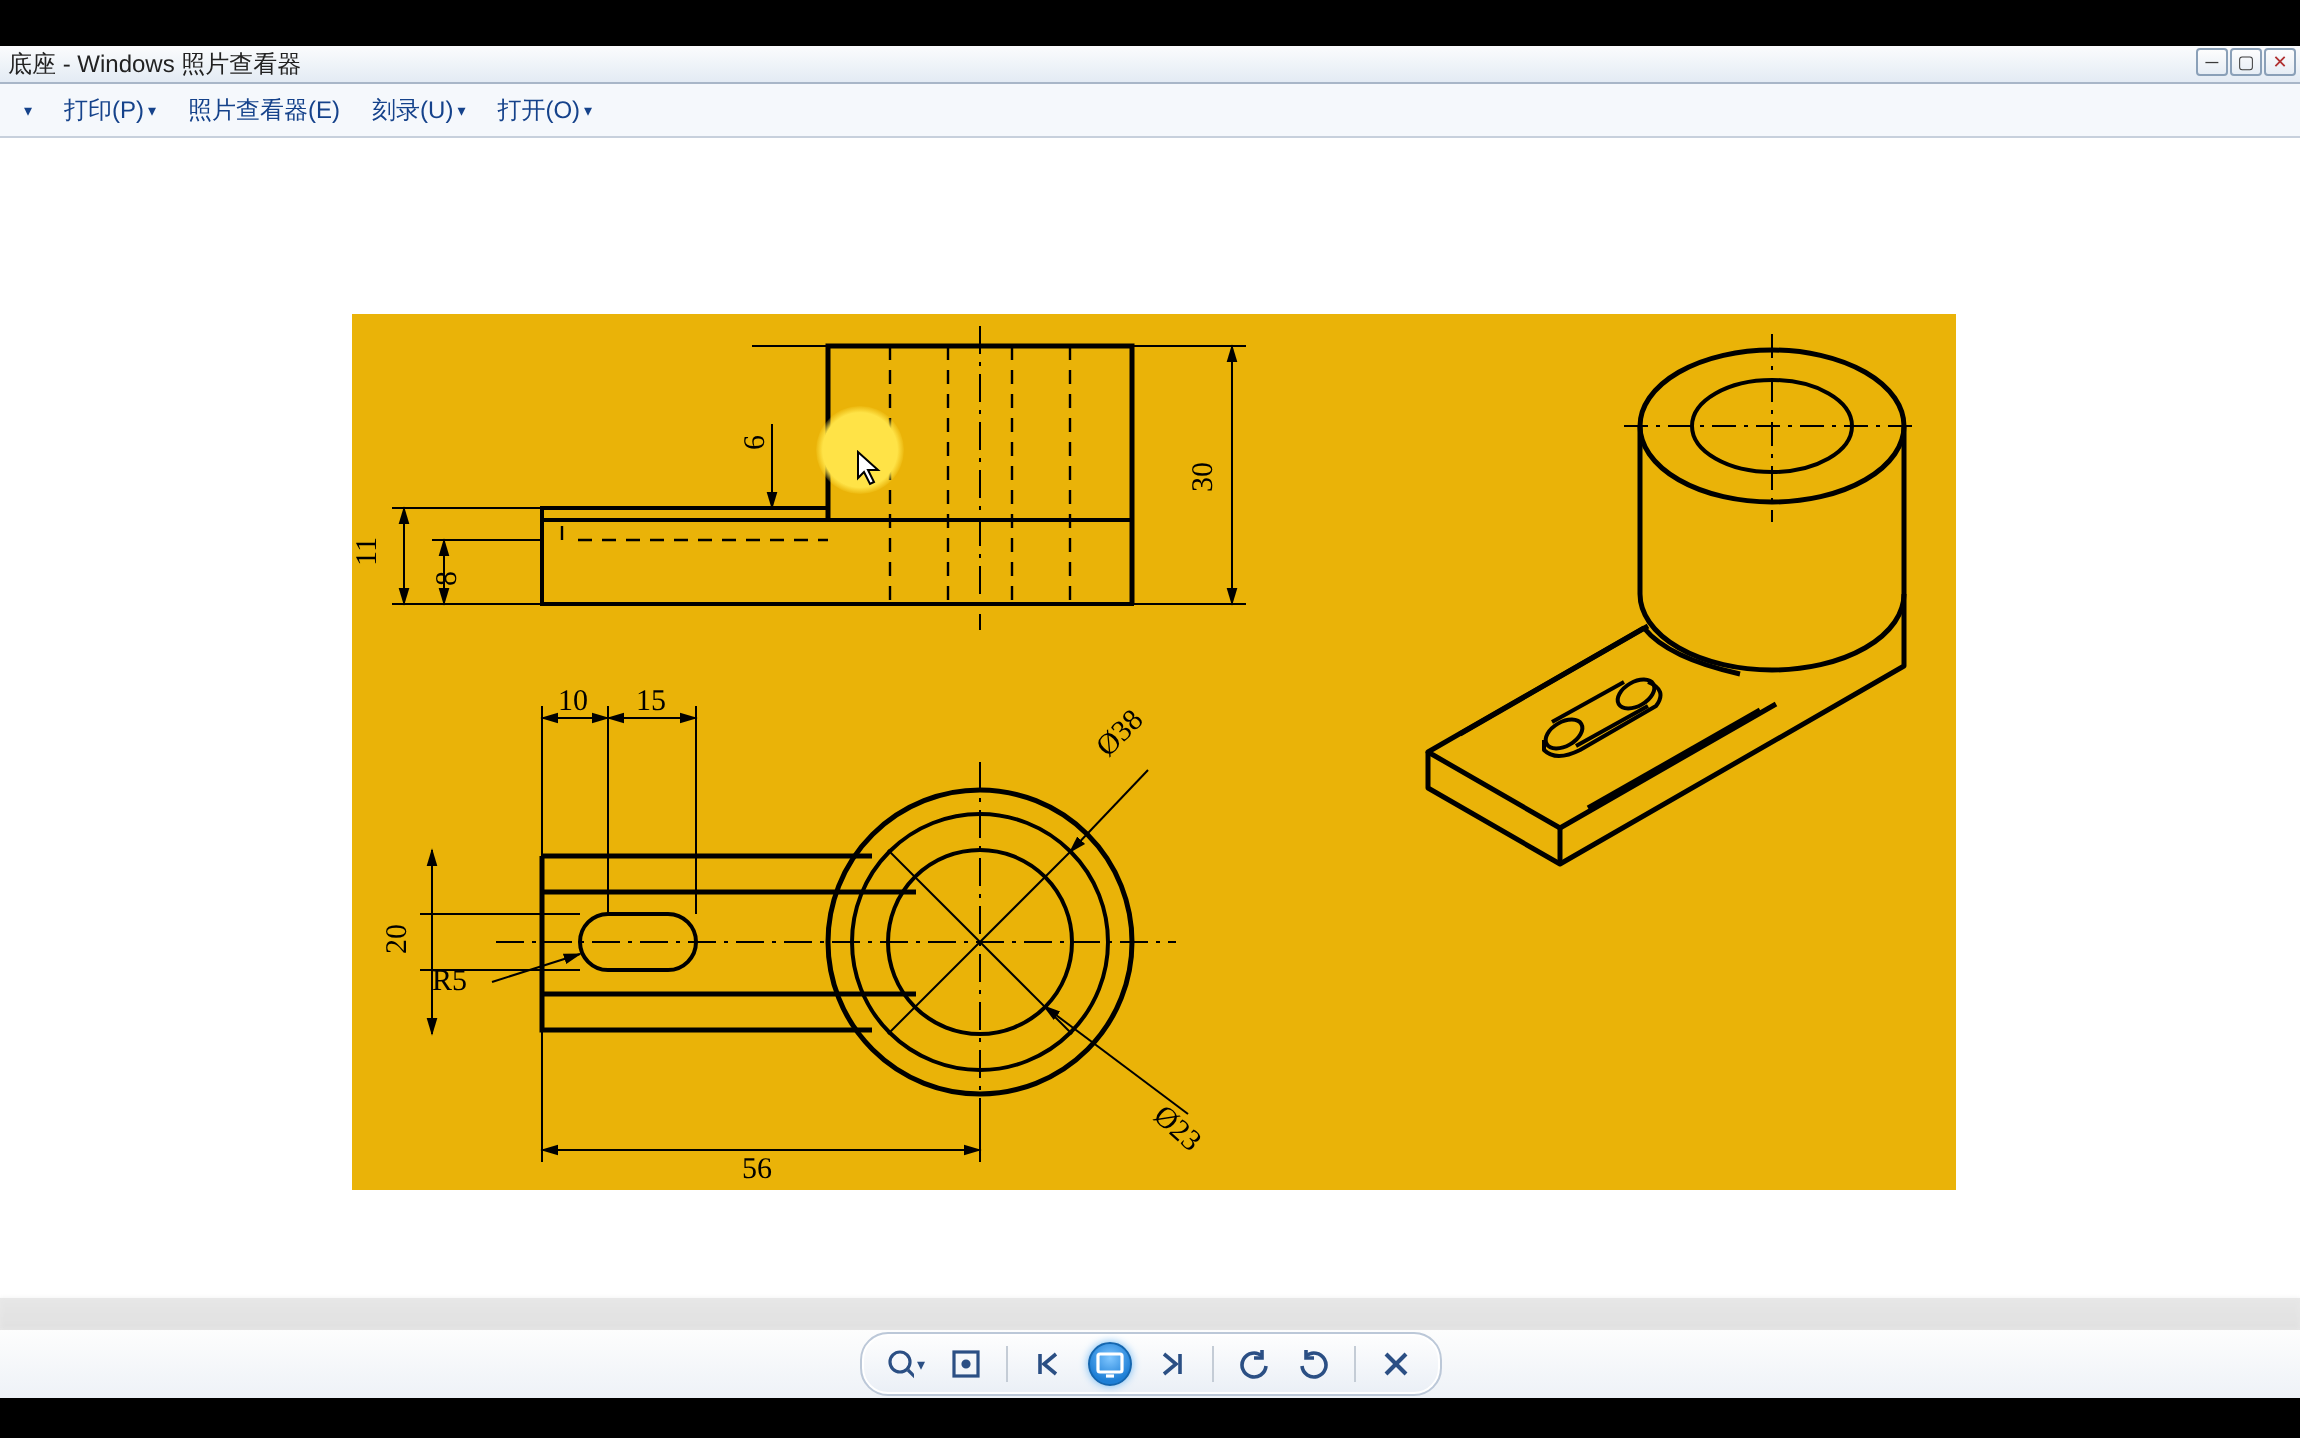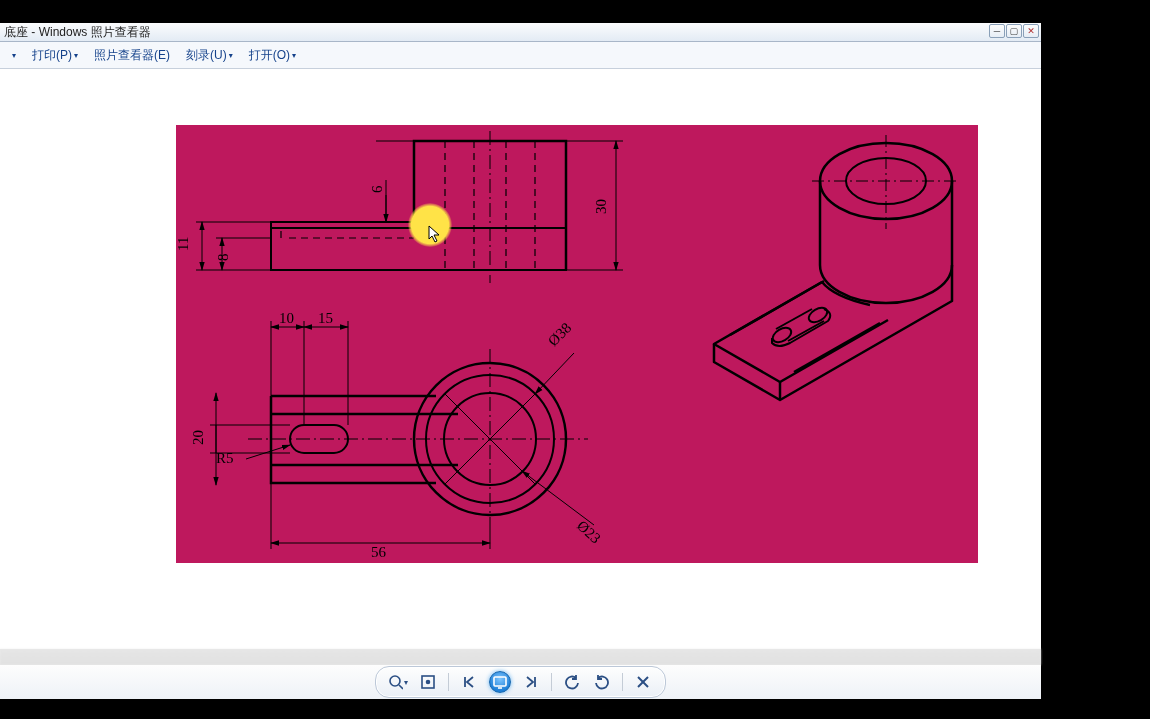--- a/index.html
+++ b/index.html
@@ -1,29 +1,29 @@
 <!DOCTYPE html>
 <html><head>
 <meta charset="utf-8">
 <style>
   html,body{margin:0;padding:0;width:1150px;height:719px;font-family:"Microsoft YaHei","Segoe UI",Tahoma,sans-serif;font-size:12px;background:#000;color:#000;overflow:hidden}
   .letterbox-top{position:absolute;left:0;top:0;width:1150px;height:23px;background:#000}
   .letterbox-bot{position:absolute;left:0;bottom:0;width:1150px;height:20px;background:#000}
-  .app{position:absolute;left:0;top:23px;width:1041px;height:676px;background:#e8e8e8}
+  .app{position:absolute;left:0;top:23px;width:1150px;height:676px;background:#e8e8e8}
   
   .titlebar{height:18px;background:linear-gradient(#fbfcfd,#e3ebf4);border-bottom:1px solid #a8b6c8;display:flex;align-items:center;padding:0 4px;color:#222;font-size:12px;position:relative}
   .win-btns{position:absolute;right:2px;top:1px;display:flex;gap:1px}
   .win-btn{width:14px;height:12px;border:1px solid #8aa0b8;border-radius:2px;background:linear-gradient(#fdfdfd,#e6edf5);display:flex;align-items:center;justify-content:center;font-size:9px;color:#3a3a3a}
   
   .menubar{height:26px;background:#f5f8fc;border-bottom:1px solid #c7d0dc;display:flex;align-items:center;padding:0 6px;gap:4px;color:#15428b;font-size:12px}
   .menu-item{padding:3px 6px;border-radius:2px;cursor:default;display:flex;align-items:center;gap:2px}
   .menu-item .caret{font-size:8px;color:#15428b}
   
   .viewport{position:absolute;left:0;top:46px;right:0;bottom:50px;background:#fff;overflow:hidden}
-  .canvas{position:absolute;left:176px;top:56px;width:802px;height:438px;background:#be185d}
+  .canvas{position:absolute;left:176px;top:88px;width:802px;height:438px;background:#eab308}
   
   .task-blur{position:absolute;left:0;right:0;bottom:34px;height:16px;background:linear-gradient(#e6e6e6,#ddd);filter:blur(1px);opacity:.6}
   
   .toolbar{position:absolute;left:0;right:0;bottom:0;height:34px;background:linear-gradient(#fdfdfd,#eef2f7);display:flex;align-items:center;justify-content:center;gap:10px;color:#2b4f84}
   .pill{display:flex;align-items:center;gap:10px;padding:4px 12px;border:1px solid #bcc8d8;border-radius:14px;background:linear-gradient(#fefefe,#eaeff6);box-shadow:inset 0 0 0 1px #fff}
   .tool-btn{width:20px;height:20px;display:flex;align-items:center;justify-content:center;border-radius:50%;cursor:default}
   .tool-btn.active{background:radial-gradient(circle at 50% 35%,#7fc6ff,#1e7fd6 70%);border:1px solid #1567b0;box-shadow:0 0 4px #6fb9f4}
   .tool-btn.active svg *{stroke:#fff}
   .tool-btn svg *{stroke:#2b4f84}
   .tool-sep{width:1px;height:18px;background:#c4ccd6}

